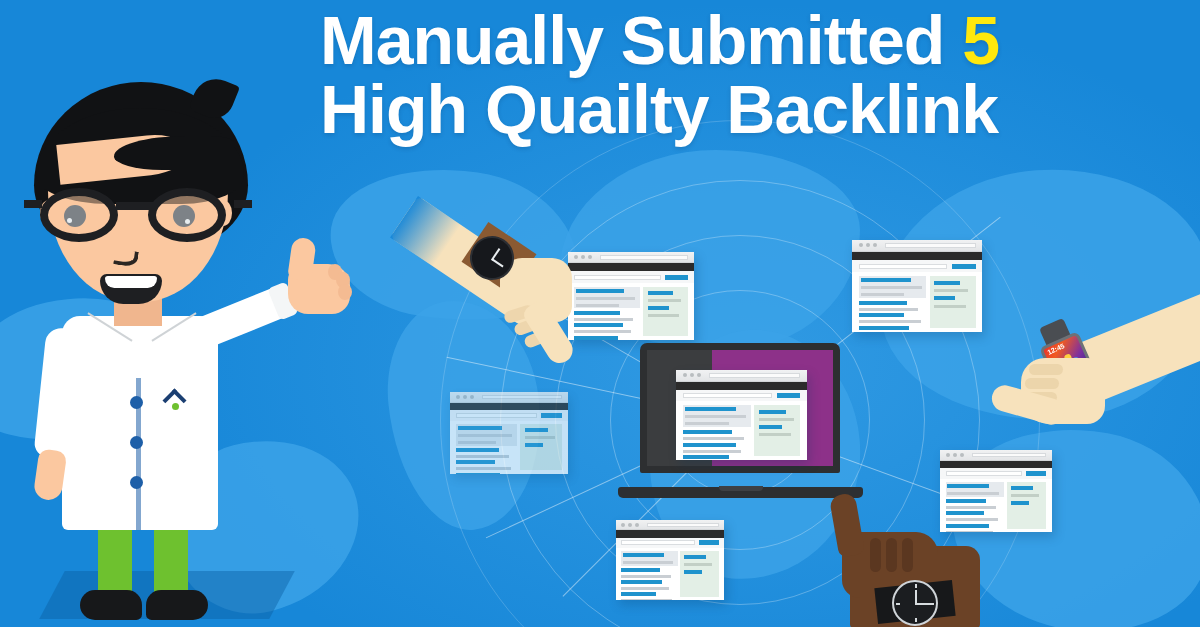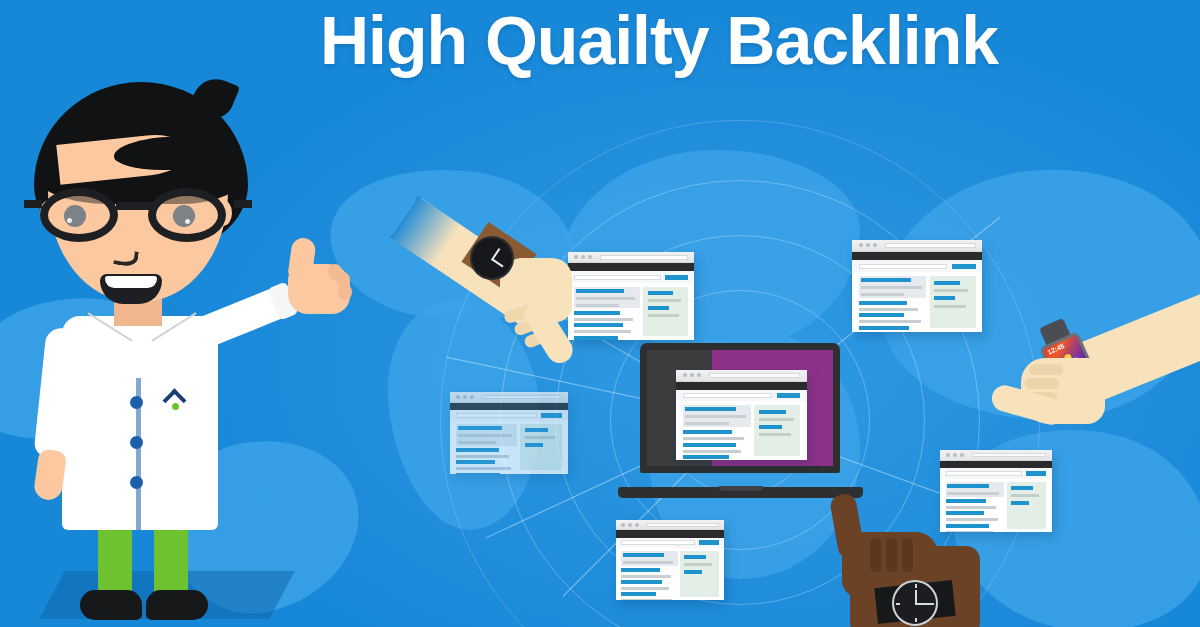--- a/index.html
+++ b/index.html
@@ -265,20 +265,24 @@
   <div>
     <div class="spoke" style="left:740px;top:420px;width:300px;transform:rotate(-150deg);"></div>
     <div class="spoke" style="left:740px;top:420px;width:330px;transform:rotate(-38deg);"></div>
     <div class="spoke" style="left:740px;top:420px;width:300px;transform:rotate(-168deg);"></div>
     <div class="spoke" style="left:740px;top:420px;width:250px;transform:rotate(135deg);"></div>
     <div class="spoke" style="left:740px;top:420px;width:270px;transform:rotate(20deg);"></div>
     <div class="spoke" style="left:740px;top:420px;width:280px;transform:rotate(-205deg);"></div>
   </div>
 
   <div class="headline">
+    <span class="hl-line">
+      <span>Manually Submitted</span>
+      <span class="num">5</span>
+    </span>
     <span class="hl-line">High Quailty Backlink</span>
   </div>
 
   <div class="card" style="left:568px;top:252px;width:126px;height:88px;">
     <div class="titlebar">
       <span class="tdot"></span>
       <span class="tdot"></span>
       <span class="tdot"></span>
       <span class="urlbar"></span>
     </div>

